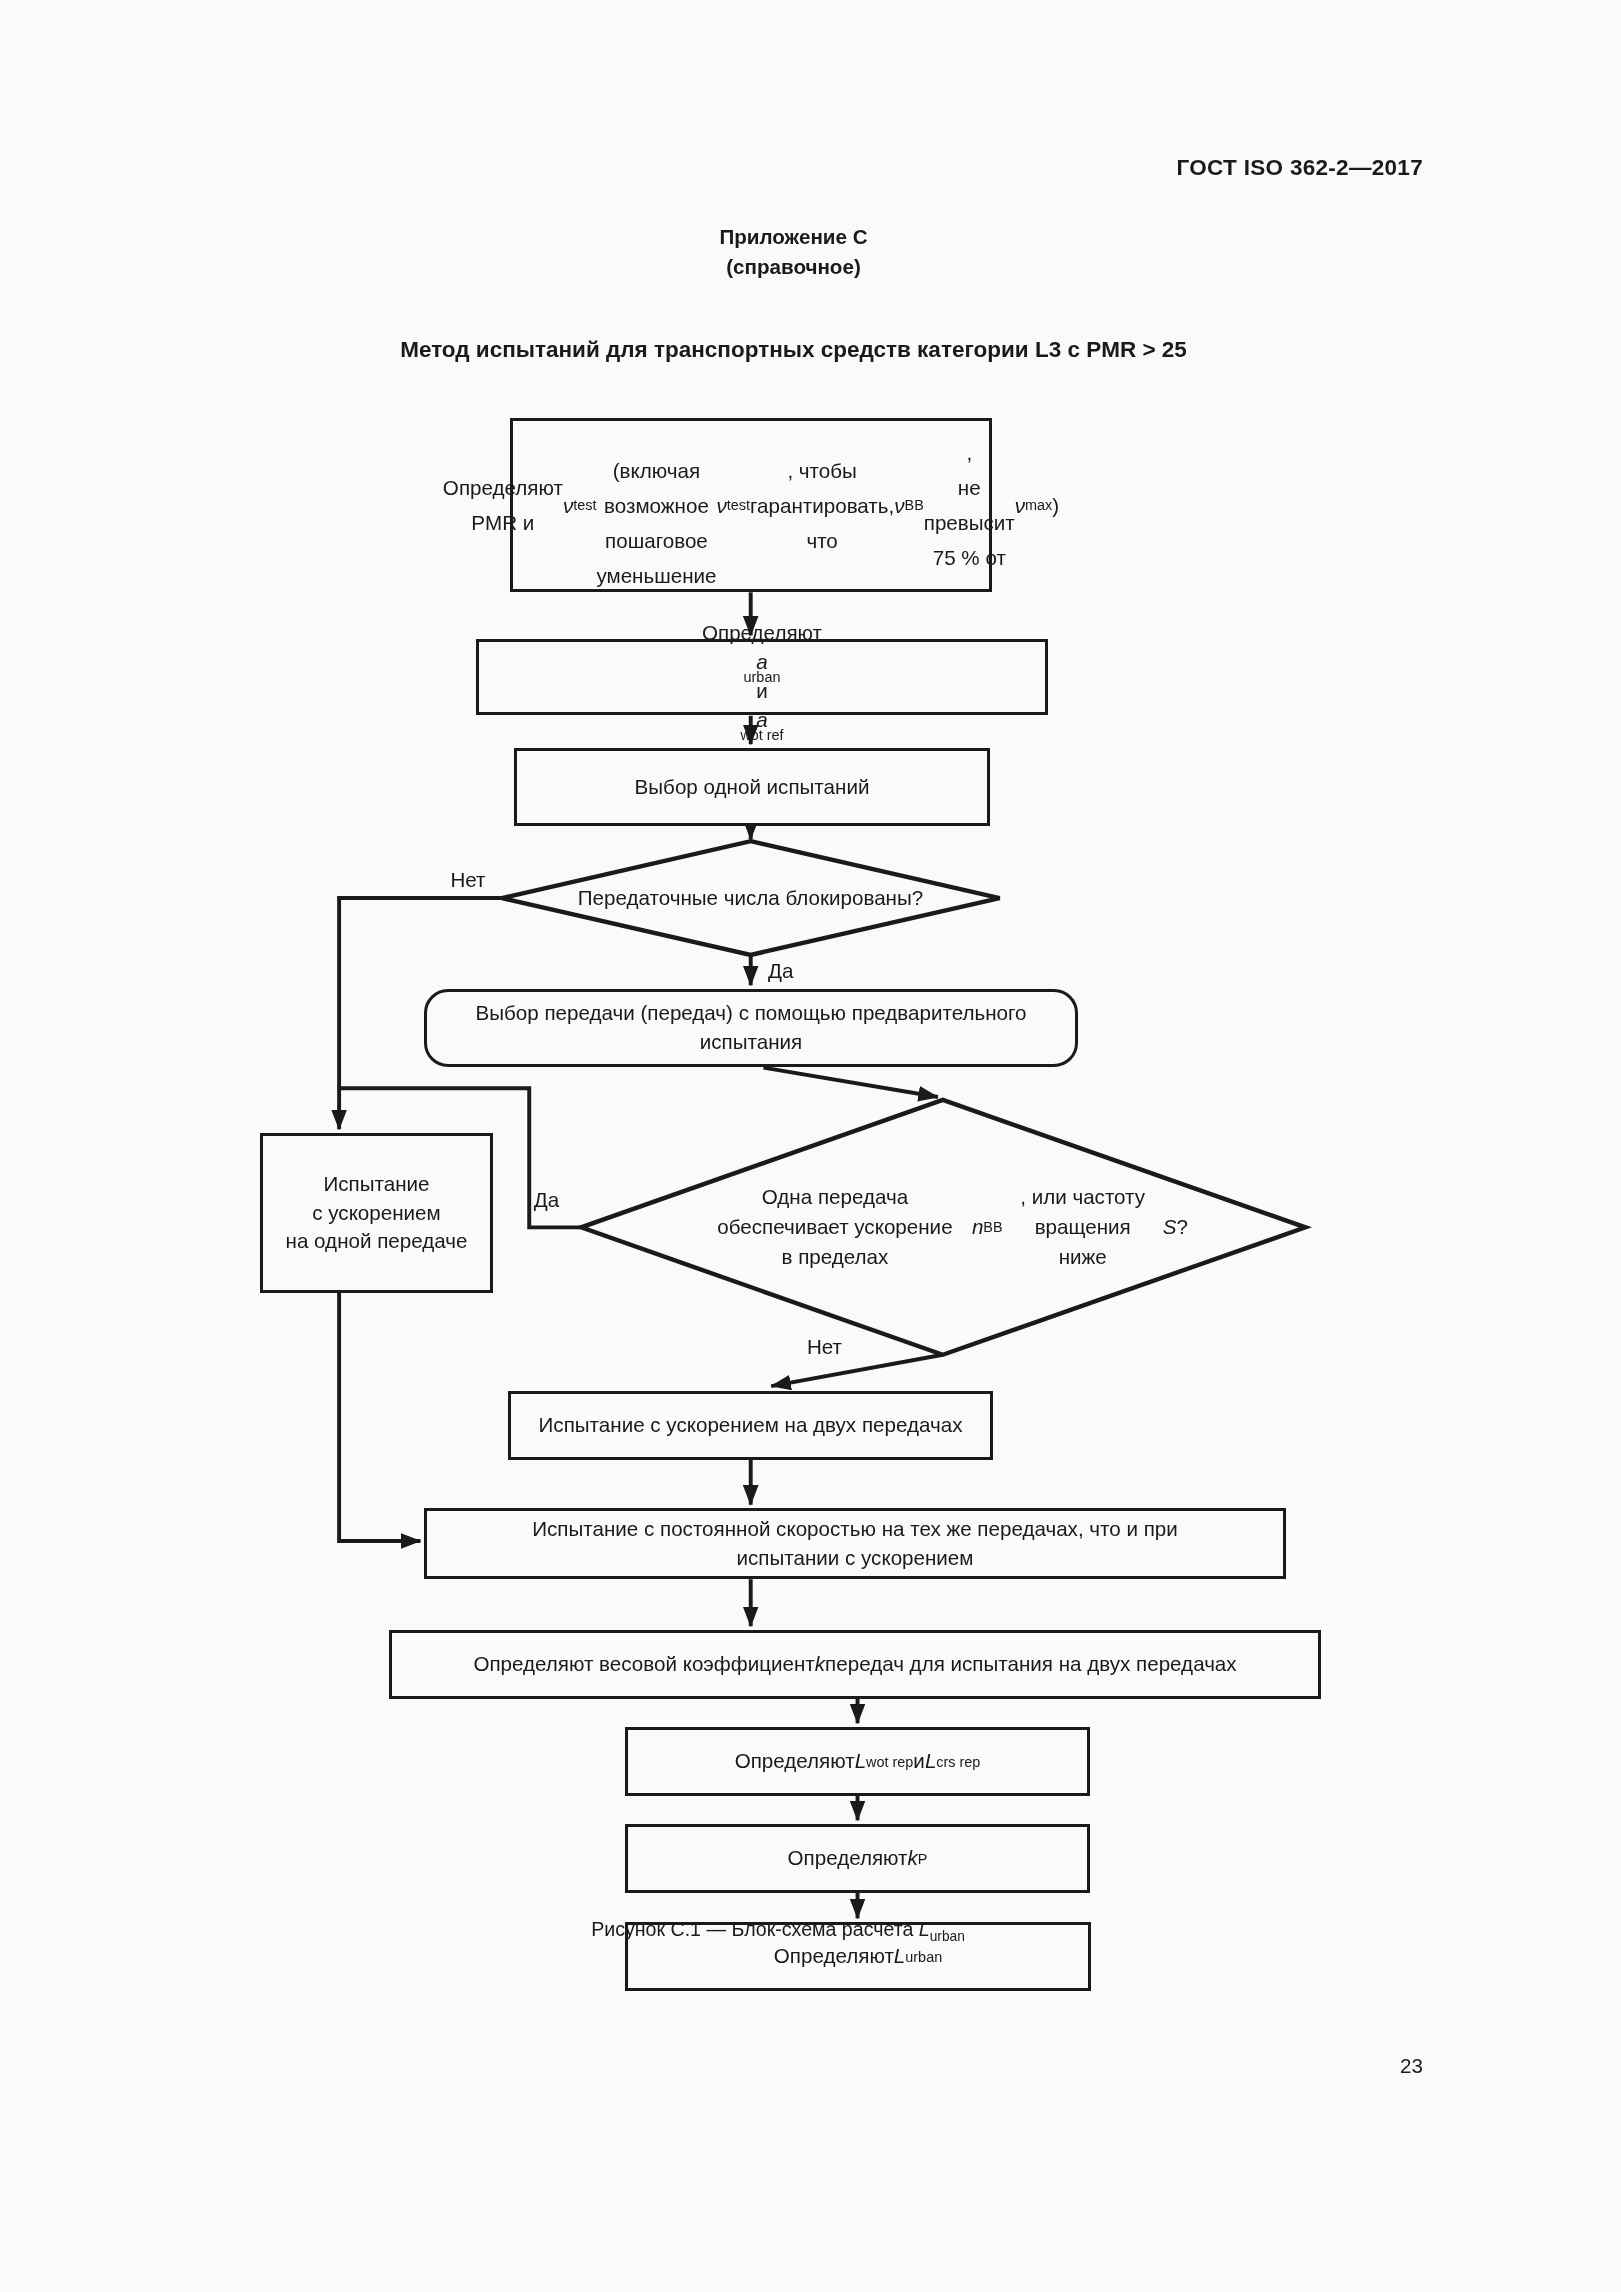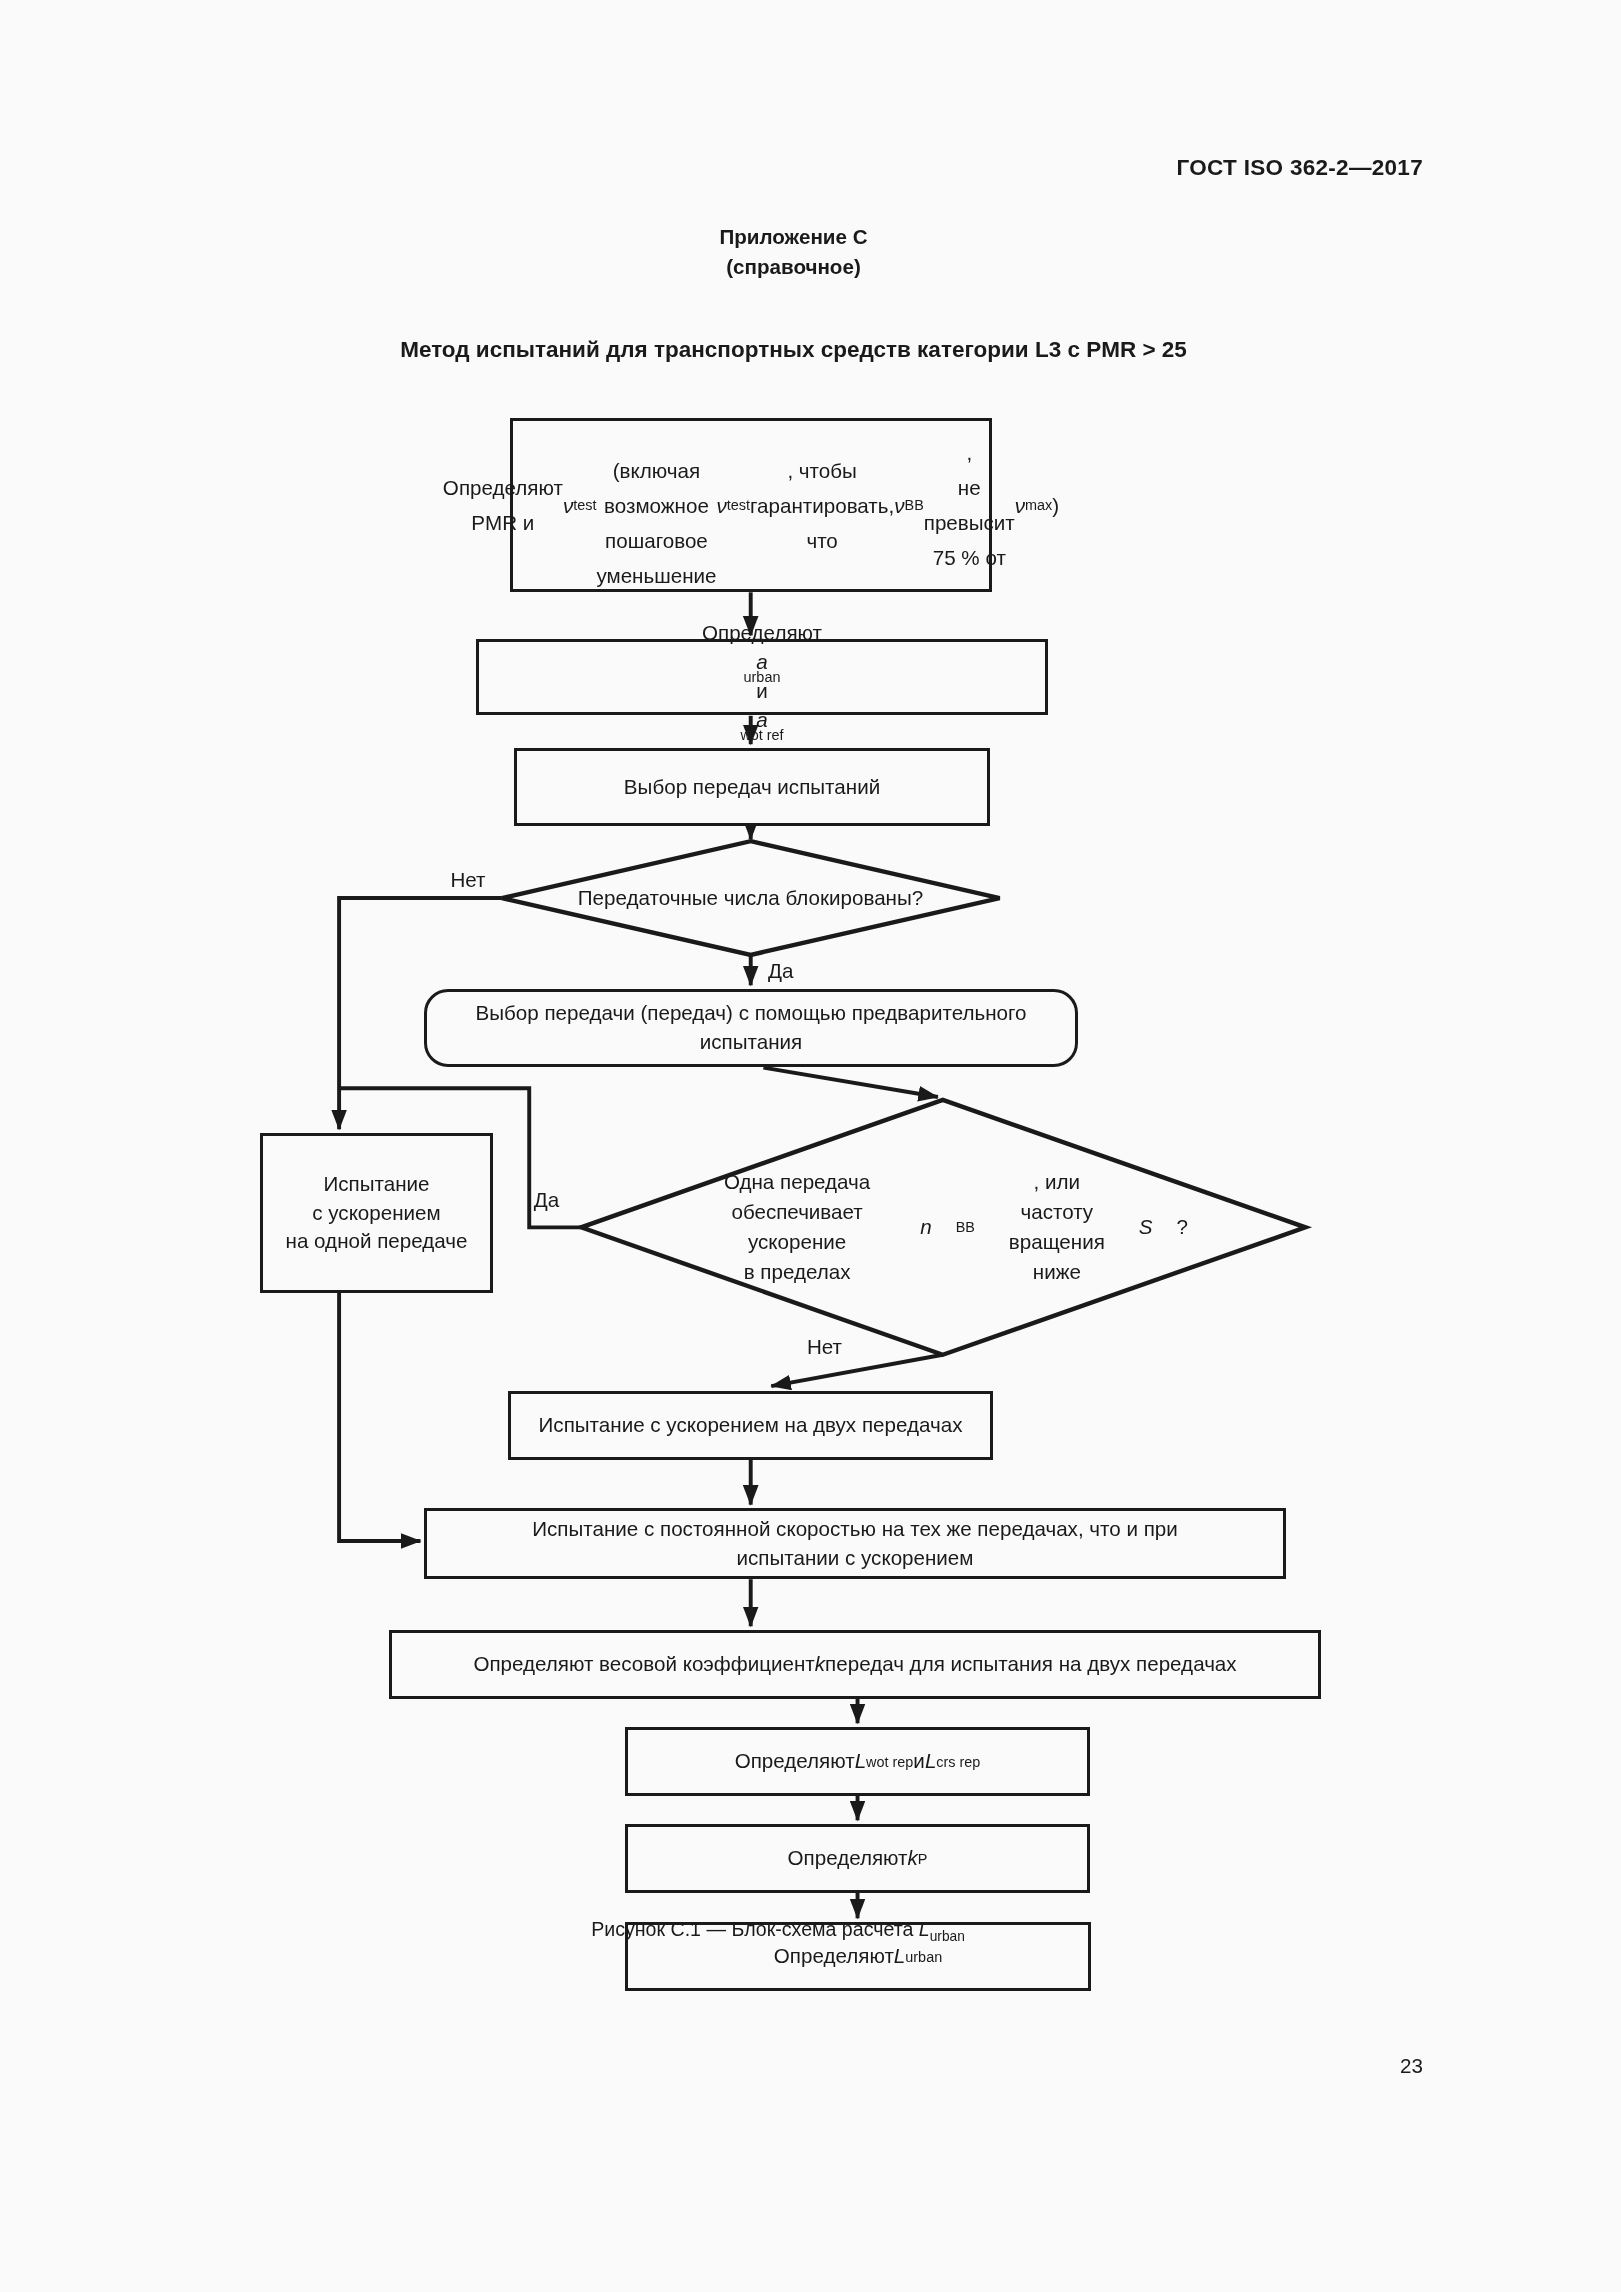--- a/index.html
+++ b/index.html
@@ -78,27 +78,27 @@
       <polyline points="346,1300 346,1572 429,1572" marker-end="url(#arr)"></polyline>
 
       <polygon class="diamond" points="766,858 1020,916 766,974 512,916"></polygon>
       <polygon class="diamond" points="962,1122 1332,1252 962,1382 593,1252"></polygon>
     </svg>
 
     <div class="node node-tall" style="left:510px; top:418px; width:482px; height:174px;">Определяют PMR и <i>ν</i><sub>test</sub><br>(включая возможное пошаговое уменьшение<br><i>ν</i><sub>test</sub>, чтобы гарантировать, что <i>ν</i><sub>BB</sub>,<br>не превысит 75 % от <i>ν</i><sub>max</sub>)</div>
 
     <div class="node" style="left:476px; top:639px; width:572px; height:76px;flex-direction:column;">Определяют <i>a</i><sub>urban</sub> и <i>a</i><sub>wot ref</sub></div>
 
-    <div class="node" style="left:514px; top:748px; width:476px; height:78px;">Выбор передач испытаний</div>
+    <div class="node" style="left:514px; top:748px; width:476px; height:78px;">Выбор одной испытаний</div>
 
     <div class="diamond-text" style="left:535px; top:880px; width:431px; height:35px;">Передаточные числа блокированы?</div>
 
     <div class="node" style="left:424px; top:989px; width:654px; height:78px;border-radius:24px;">Выбор передачи (передач) с помощью предварительного<br>испытания</div>
 
-    <div class="diamond-text" style="left:698px; top:1180px; width:490px; height:94px;gap:24px;">Одна передача обеспечивает ускорение<br>в пределах <i>n</i><sub>BB</sub>, или частоту вращения<br>ниже <i>S</i>?</div>
+    <div class="diamond-text" style="left:698px; top:1180px; width:490px; height:94px;">Одна передача обеспечивает ускорение<br>в пределах <i>n</i><sub>BB</sub>, или частоту вращения<br>ниже <i>S</i>?</div>
 
     <div class="node" style="left:222px; top:1133px; width:233px; height:160px;margin-left:38px;">Испытание<br>с ускорением<br>на одной передаче</div>
 
     <div class="node" style="left:508px; top:1391px; width:485px; height:69px;">Испытание с ускорением на двух передачах</div>
 
     <div class="node" style="left:424px; top:1508px; width:862px; height:71px;">Испытание с постоянной скоростью на тех же передачах, что и при<br>испытании с ускорением</div>
 
     <div class="node" style="left:389px; top:1630px; width:932px; height:69px;">Определяют весовой коэффициент <i>k</i> передач для испытания на двух передачах</div>
 
     <div class="node" style="left:625px; top:1727px; width:465px; height:69px;">Определяют <i>L</i><sub>wot rep</sub> и <i>L</i><sub>crs rep</sub></div>

